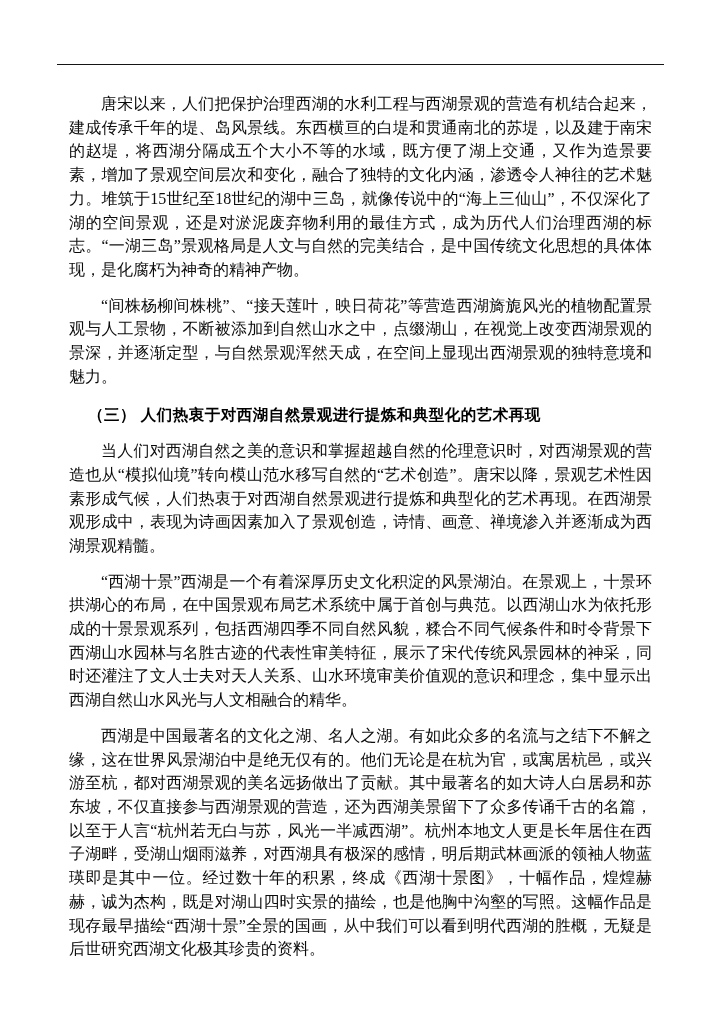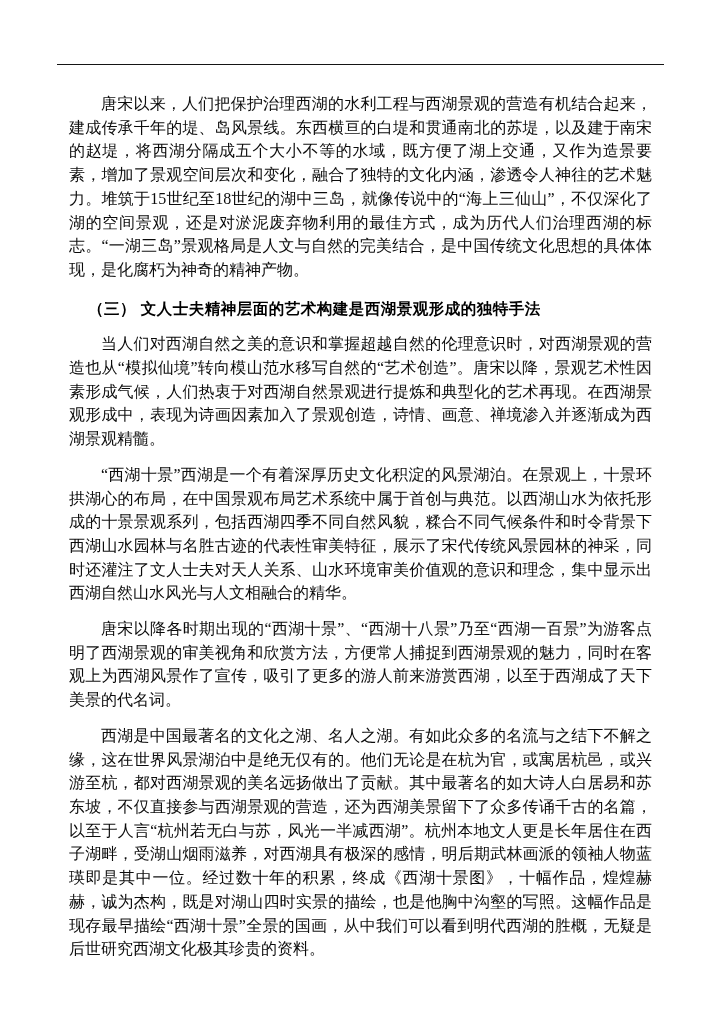--- a/index.html
+++ b/index.html
@@ -71,21 +71,21 @@
 </head>
 <body>
 
 <div class="page">
 
 
   <div class="header-rule"></div>
 
   <div class="document-body">
     <p>唐宋以来，人们把保护治理西湖的水利工程与西湖景观的营造有机结合起来，建成传承千年的堤、岛风景线。东西横亘的白堤和贯通南北的苏堤，以及建于南宋的赵堤，将西湖分隔成五个大小不等的水域，既方便了湖上交通，又作为造景要素，增加了景观空间层次和变化，融合了独特的文化内涵，渗透令人神往的艺术魅力。堆筑于15世纪至18世纪的湖中三岛，就像传说中的“海上三仙山”，不仅深化了湖的空间景观，还是对淤泥废弃物利用的最佳方式，成为历代人们治理西湖的标志。“一湖三岛”景观格局是人文与自然的完美结合，是中国传统文化思想的具体体现，是化腐朽为神奇的精神产物。</p>
-    <h3 class="section-heading">（三） 文人士夫精神层面的艺术构建是西湖景观形成的独特手法</h3>
+    <p>“间株杨柳间株桃”、“接天莲叶，映日荷花”等营造西湖旖旎风光的植物配置景观与人工景物，不断被添加到自然山水之中，点缀湖山，在视觉上改变西湖景观的景深，并逐渐定型，与自然景观浑然天成，在空间上显现出西湖景观的独特意境和魅力。</p>
+    <h3 class="section-heading">（三） 人们热衷于对西湖自然景观进行提炼和典型化的艺术再现</h3>
     <p>当人们对西湖自然之美的意识和掌握超越自然的伦理意识时，对西湖景观的营造也从“模拟仙境”转向模山范水移写自然的“艺术创造”。唐宋以降，景观艺术性因素形成气候，人们热衷于对西湖自然景观进行提炼和典型化的艺术再现。在西湖景观形成中，表现为诗画因素加入了景观创造，诗情、画意、禅境渗入并逐渐成为西湖景观精髓。</p>
     <p>“西湖十景”西湖是一个有着深厚历史文化积淀的风景湖泊。在景观上，十景环拱湖心的布局，在中国景观布局艺术系统中属于首创与典范。以西湖山水为依托形成的十景景观系列，包括西湖四季不同自然风貌，糅合不同气候条件和时令背景下西湖山水园林与名胜古迹的代表性审美特征，展示了宋代传统风景园林的神采，同时还灌注了文人士夫对天人关系、山水环境审美价值观的意识和理念，集中显示出西湖自然山水风光与人文相融合的精华。</p>
-    <p>唐宋以降各时期出现的“西湖十景”、“西湖十八景”乃至“西湖一百景”为游客点明了西湖景观的审美视角和欣赏方法，方便常人捕捉到西湖景观的魅力，同时在客观上为西湖风景作了宣传，吸引了更多的游人前来游赏西湖，以至于西湖成了天下美景的代名词。</p>
     <p>西湖是中国最著名的文化之湖、名人之湖。有如此众多的名流与之结下不解之缘，这在世界风景湖泊中是绝无仅有的。他们无论是在杭为官，或寓居杭邑，或兴游至杭，都对西湖景观的美名远扬做出了贡献。其中最著名的如大诗人白居易和苏东坡，不仅直接参与西湖景观的营造，还为西湖美景留下了众多传诵千古的名篇，以至于人言“杭州若无白与苏，风光一半减西湖”。杭州本地文人更是长年居住在西子湖畔，受湖山烟雨滋养，对西湖具有极深的感情，明后期武林画派的领袖人物蓝瑛即是其中一位。经过数十年的积累，终成《西湖十景图》，十幅作品，煌煌赫赫，诚为杰构，既是对湖山四时实景的描绘，也是他胸中沟壑的写照。这幅作品是现存最早描绘“西湖十景”全景的国画，从中我们可以看到明代西湖的胜概，无疑是后世研究西湖文化极其珍贵的资料。</p>
 
   </div>
 
 </div>
 
 </body></html>

